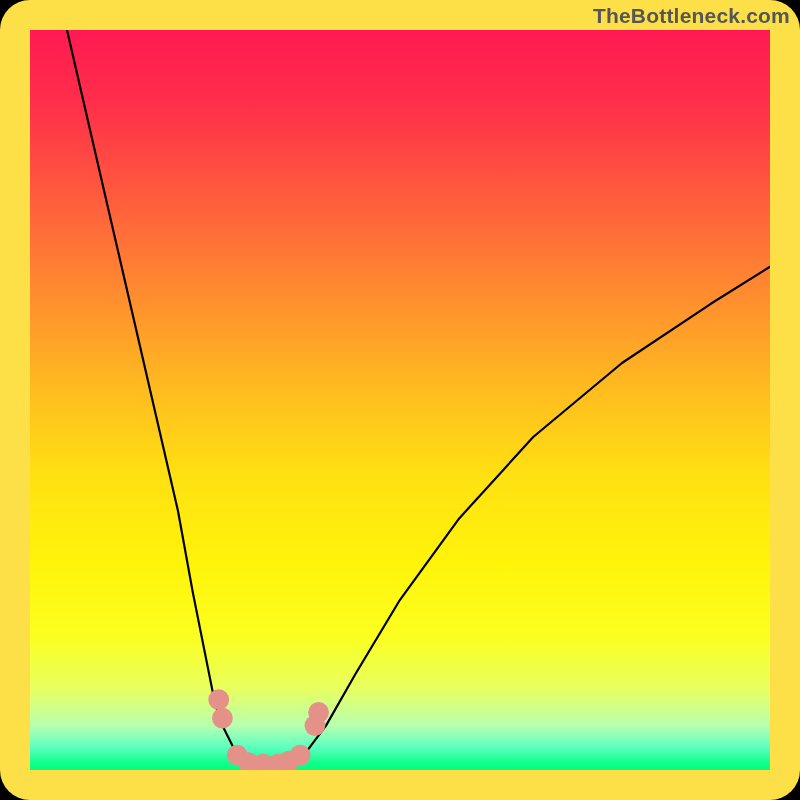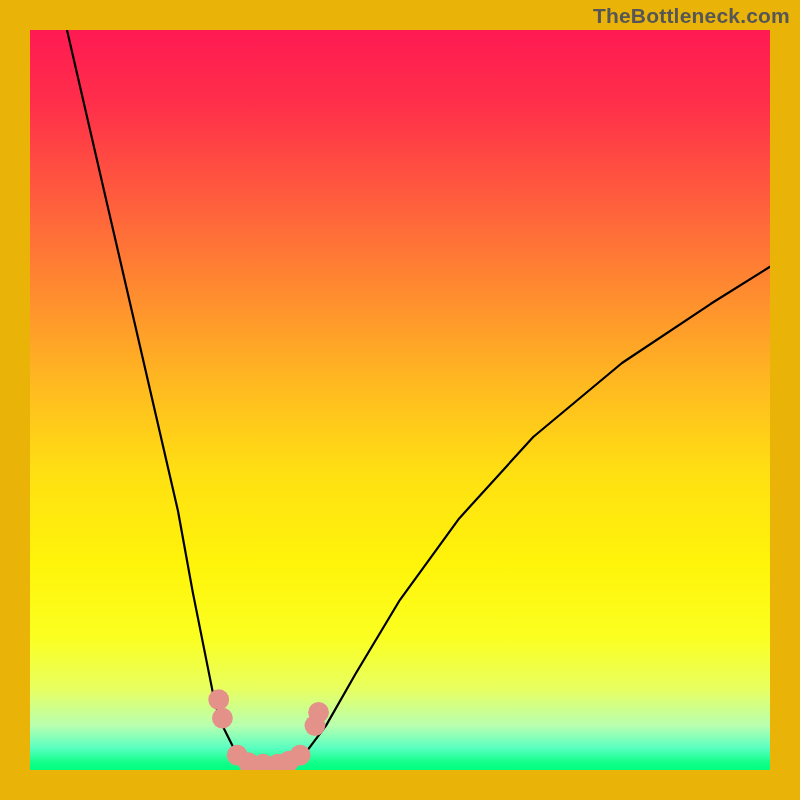--- a/index.html
+++ b/index.html
@@ -7,21 +7,22 @@
     padding: 0;
     width: 800px;
     height: 800px;
     background: #000;
     overflow: hidden;
     font-family: Arial, Helvetica, sans-serif;
   }
   .frame {
     position: absolute;
     inset: 0;
-    background: #eab308;
+    background: #fde047;
+    border-radius: 30px;
   }
   .plot-area {
     position: absolute;
     left: 30px;
     top: 30px;
     width: 740px;
     height: 740px;
     overflow: hidden;
   }
   .gradient-bg {

